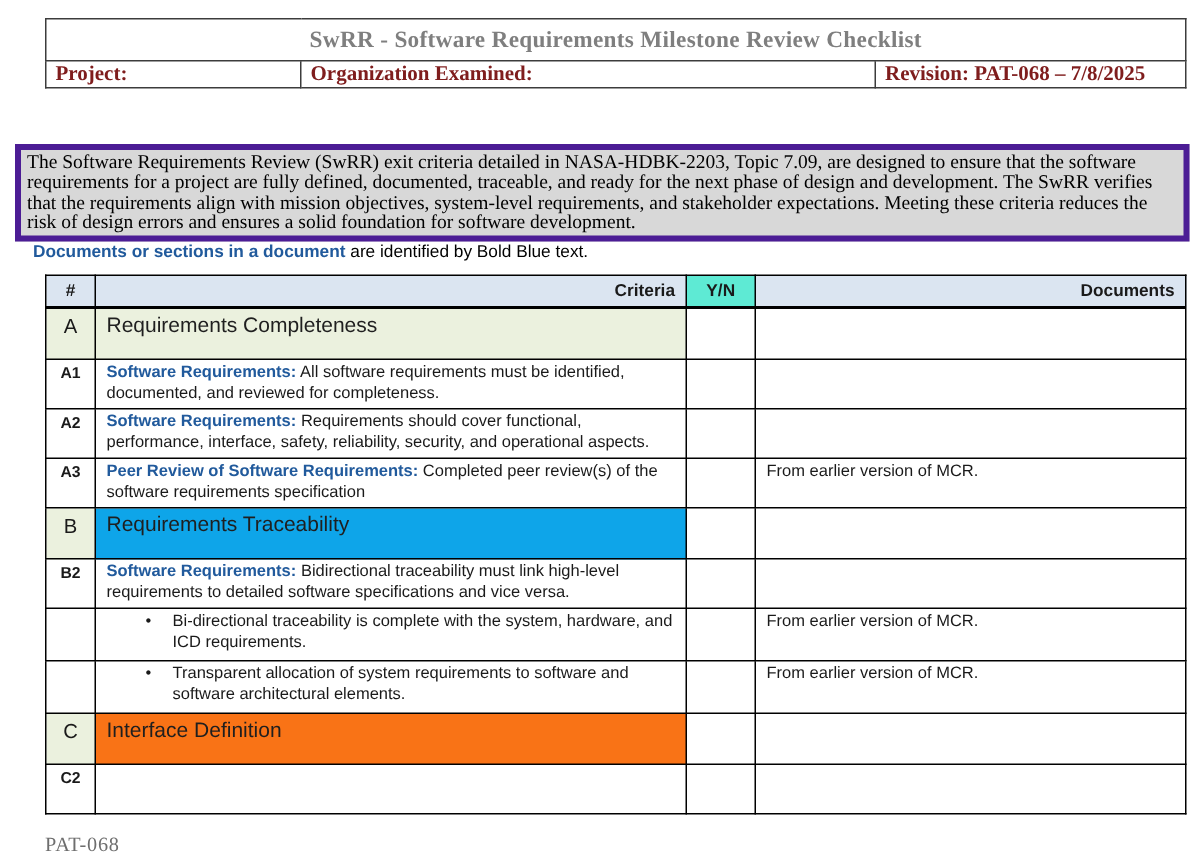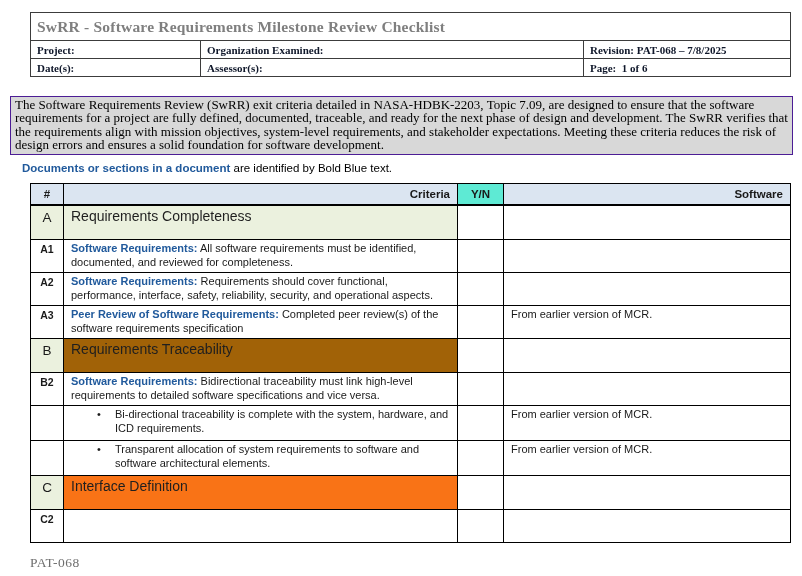--- a/index.html
+++ b/index.html
@@ -8,31 +8,31 @@
     font-family:"Liberation Sans",sans-serif;overflow:hidden;
   }
   
   .header-table{
     position:absolute;left:30px;top:12px;width:760px;
     border-collapse:collapse;table-layout:fixed;
     font-family:"Liberation Serif",serif;
   }
   .header-table td{
     border:1px solid #3c3c3c;padding:0 6px;vertical-align:middle;
-    font-weight:bold;color:#0f172a;font-size:11px;white-space:pre-wrap;
+    font-weight:bold;color:#7f1d1d;font-size:14px;white-space:pre-wrap;
   }
   .header-table .title-cell{
-    height:27px;text-align:left;font-size:15.5px;color:#7f7f7f;
+    height:27px;text-align:center;font-size:15.5px;color:#7f7f7f;
     letter-spacing:.2px;
   }
   .header-table .meta-cell{height:17px;}
   
   .intro-box{
     position:absolute;left:10px;top:96px;width:783px;box-sizing:border-box;
-    background:#d8d8d8;border:1px solid #4c1d95;
+    background:#d8d8d8;border:4px solid #4c1d95;
     font-family:"Liberation Serif",serif;font-size:13px;line-height:13.4px;
     color:#000;padding:1px 4px 2px 4px;
   }
   
   .legend{
     position:absolute;left:22px;top:162px;font-size:11.5px;color:#000;
   }
   .legend .blue{font-weight:bold;}
   
   .main-table{
@@ -82,25 +82,20 @@
     </colgroup>
   <tbody>
     <tr>
       <td class="title-cell" colspan="3" style="color: rgb(127, 127, 127);">SwRR - Software Requirements Milestone Review Checklist</td>
     </tr>
     <tr>
       <td class="meta-cell">Project:</td>
       <td class="meta-cell">Organization Examined:</td>
       <td class="meta-cell">Revision: PAT-068 – 7/8/2025</td>
     </tr>
-    <tr>
-      <td class="meta-cell">Date(s):</td>
-      <td class="meta-cell">Assessor(s):</td>
-      <td class="meta-cell">Page:  1 of 6</td>
-    </tr>
   </tbody>
 </table>
 
 <div class="intro-box" style="background: rgb(216, 216, 216);">The Software Requirements Review (SwRR) exit criteria detailed in NASA-HDBK-2203, Topic 7.09, are designed to ensure that the software requirements for a project are fully defined, documented, traceable, and ready for the next phase of design and development. The SwRR verifies that the requirements align with mission objectives, system-level requirements, and stakeholder expectations. Meeting these criteria reduces the risk of design errors and ensures a solid foundation for software development.</div>
 
 <div class="legend">
   <span class="blue" style="color: rgb(33, 90, 156);">Documents or sections in a document</span><span> are identified by Bold Blue text.</span>
 </div>
 
 <table class="main-table">
@@ -108,21 +103,21 @@
       <col class="c1">
       <col class="c2">
       <col class="c3">
       <col class="c4">
     </colgroup>
   <thead>
     <tr>
       <th class="center" style="background: rgb(219, 229, 241);">#</th>
       <th style="background: rgb(219, 229, 241);">Criteria</th>
       <th class="center" style="background: #5eead4;">Y/N</th>
-      <th style="background: rgb(219, 229, 241);">Software</th>
+      <th style="background: rgb(219, 229, 241);">Documents</th>
     </tr>
   </thead>
   <tbody>
       <tr class="row-section">
         <td class="c-num" style="background: rgb(235, 241, 222);">A</td>
         <td class="c-crit" style="background: rgb(235, 241, 222); margin-left: 33px;">Requirements Completeness</td>
         <td class="c-yn"></td>
         <td class="c-com"></td>
       </tr>
       <tr class="row-item">
@@ -138,21 +133,21 @@
         <td class="c-com"></td>
       </tr>
       <tr class="row-item">
         <td class="c-num">A3</td>
         <td class="c-crit"><span class="lead" style="font-weight: bold; color: rgb(33, 90, 156);">Peer Review of Software Requirements:</span><span> Completed peer review(s) of the software requirements specification</span></td>
         <td class="c-yn"></td>
         <td class="c-com">From earlier version of MCR.</td>
       </tr>
       <tr class="row-section">
         <td class="c-num" style="background: rgb(235, 241, 222);">B</td>
-        <td class="c-crit" style="background: #a16207;">Requirements Traceability</td>
+        <td class="c-crit" style="background: #0ea5e9;">Requirements Traceability</td>
         <td class="c-yn"></td>
         <td class="c-com"></td>
       </tr>
       <tr class="row-item">
         <td class="c-num">B2</td>
         <td class="c-crit"><span class="lead" style="font-weight: bold; color: rgb(33, 90, 156);">Software Requirements:</span><span> Bidirectional traceability must link high-level requirements to detailed software specifications and vice versa.</span></td>
         <td class="c-yn"></td>
         <td class="c-com"></td>
       </tr>
       <tr class="row-bullet">

